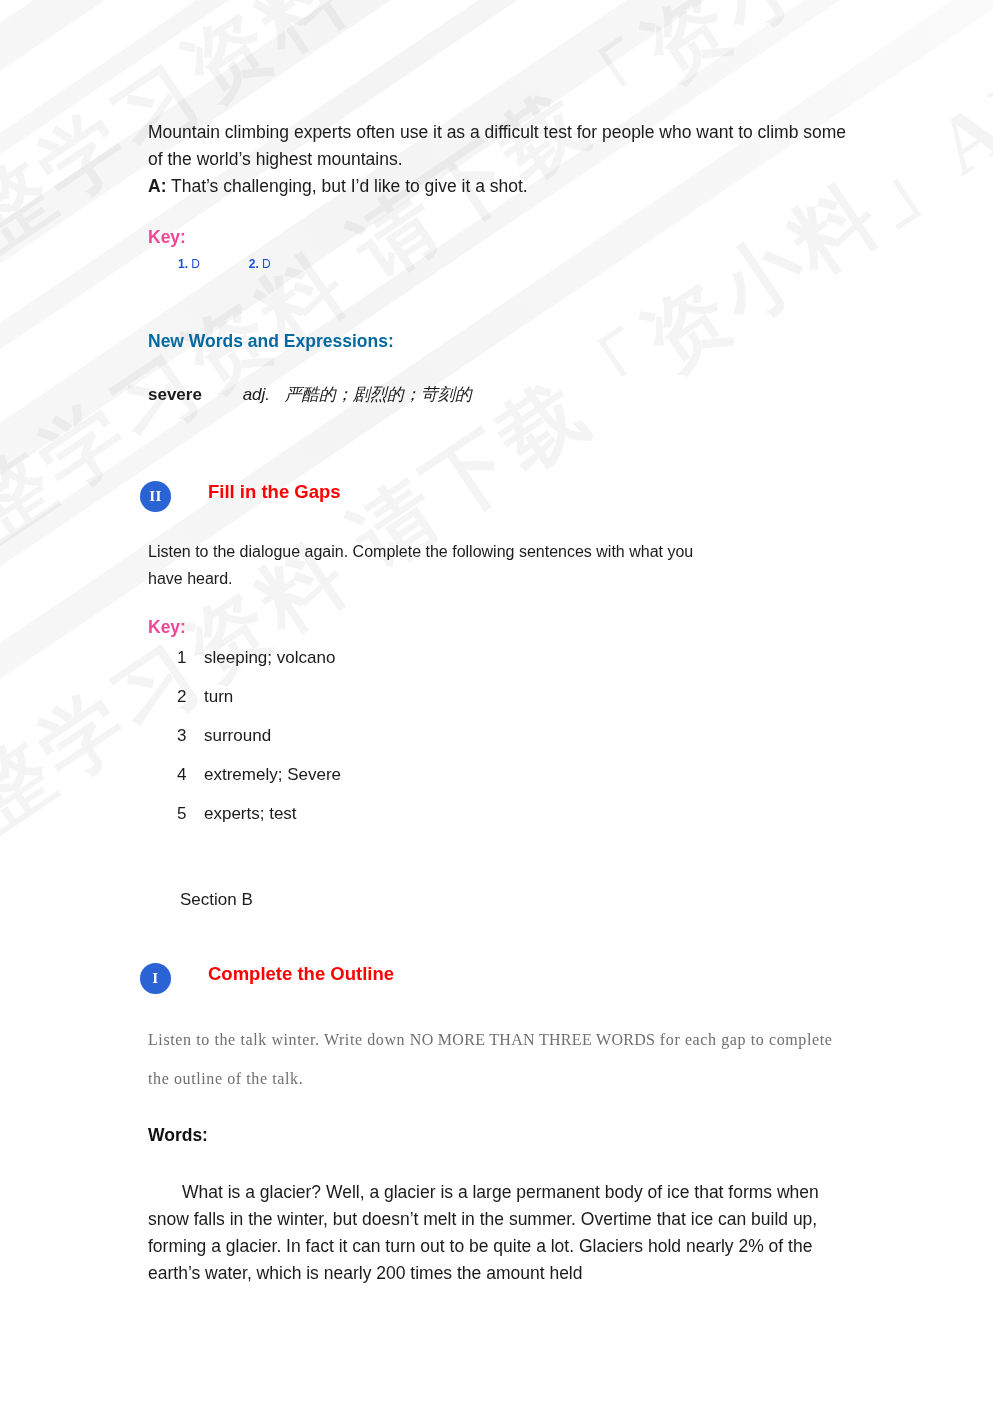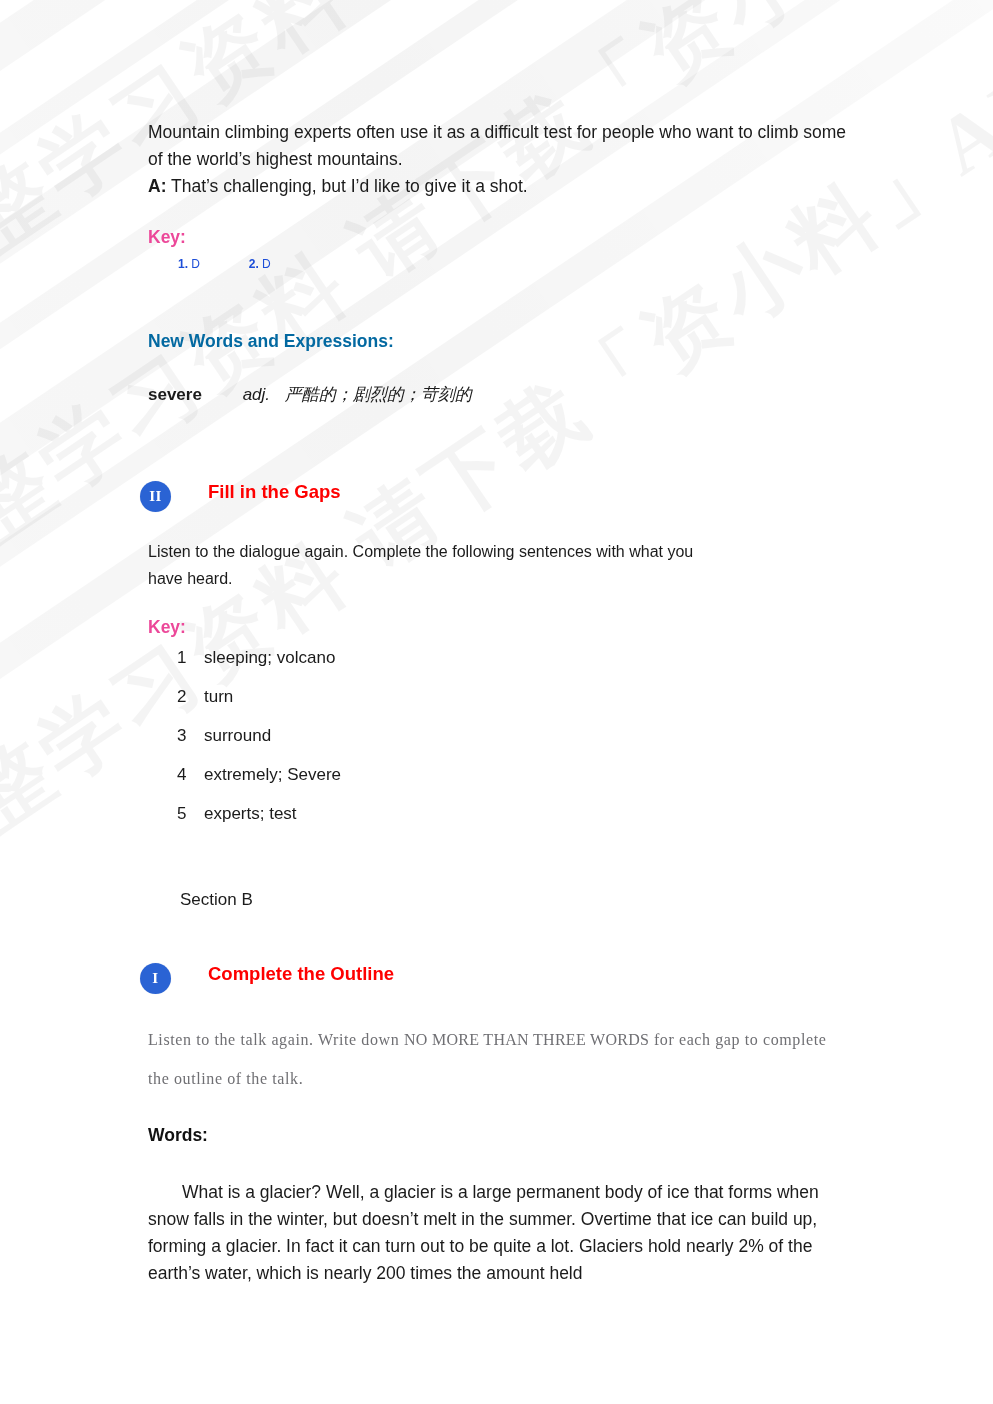--- a/index.html
+++ b/index.html
@@ -246,20 +246,20 @@
     </div>
 
     <div class="blk plain" style="top:890px;">Section B</div>
 
     <div class="blk activity" style="top:963px; left:140px;">
       <div class="badge">I</div>
       <div class="activity-title">Complete the Outline</div>
     </div>
 
     <div class="blk mono-instr" style="top:1020px;">
-      <span>Listen to the talk again. Write down </span><span class="caps">NO MORE THAN THREE WORDS</span><span> for each gap to complete the outline of the talk.</span>
+      <span>Listen to the talk winter. Write down </span><span class="caps">NO MORE THAN THREE WORDS</span><span> for each gap to complete the outline of the talk.</span>
     </div>
 
     <div class="blk script-head" style="top:1125px;">Words:</div>
     <div class="blk script-body" style="top:1179px;">What is a glacier? Well, a glacier is a large permanent body of ice that forms when snow falls in the winter, but doesn’t melt in the summer. Overtime that ice can build up, forming a glacier. In fact it can turn out to be quite a lot. Glaciers hold nearly 2% of the earth’s water, which is nearly 200 times the amount held</div>
 
   </div>
 </div>
 
 </body></html>

